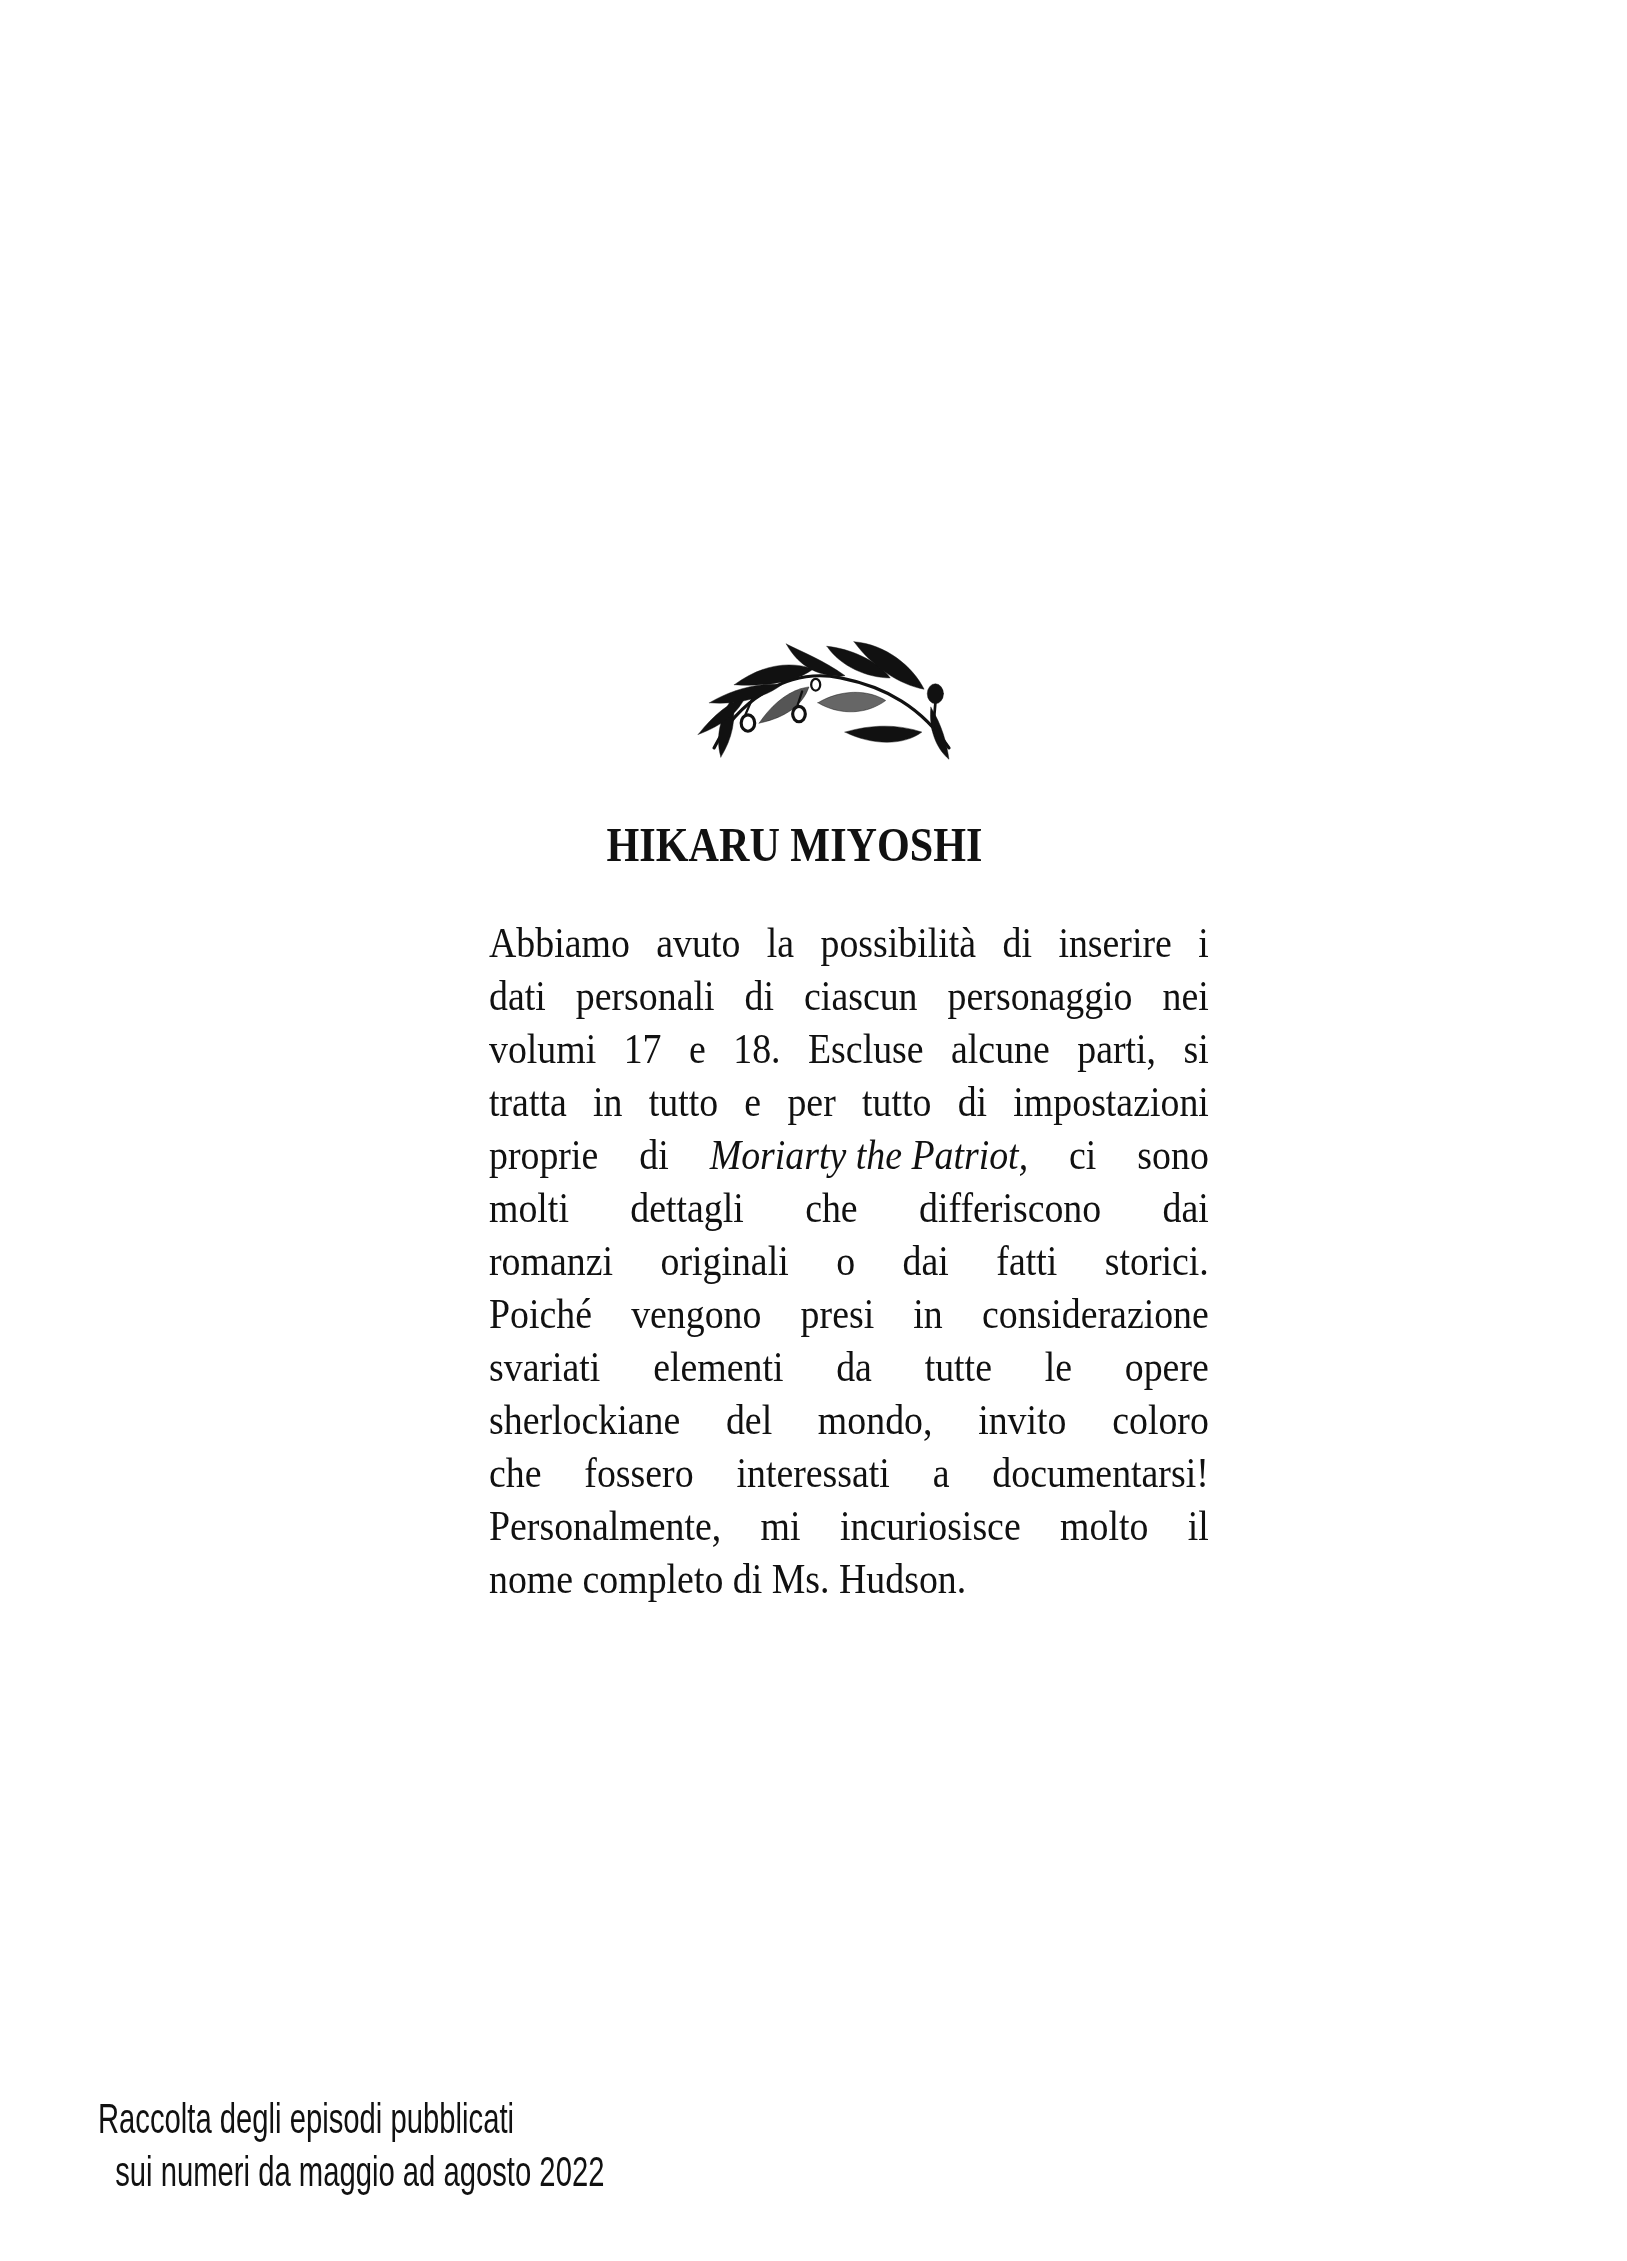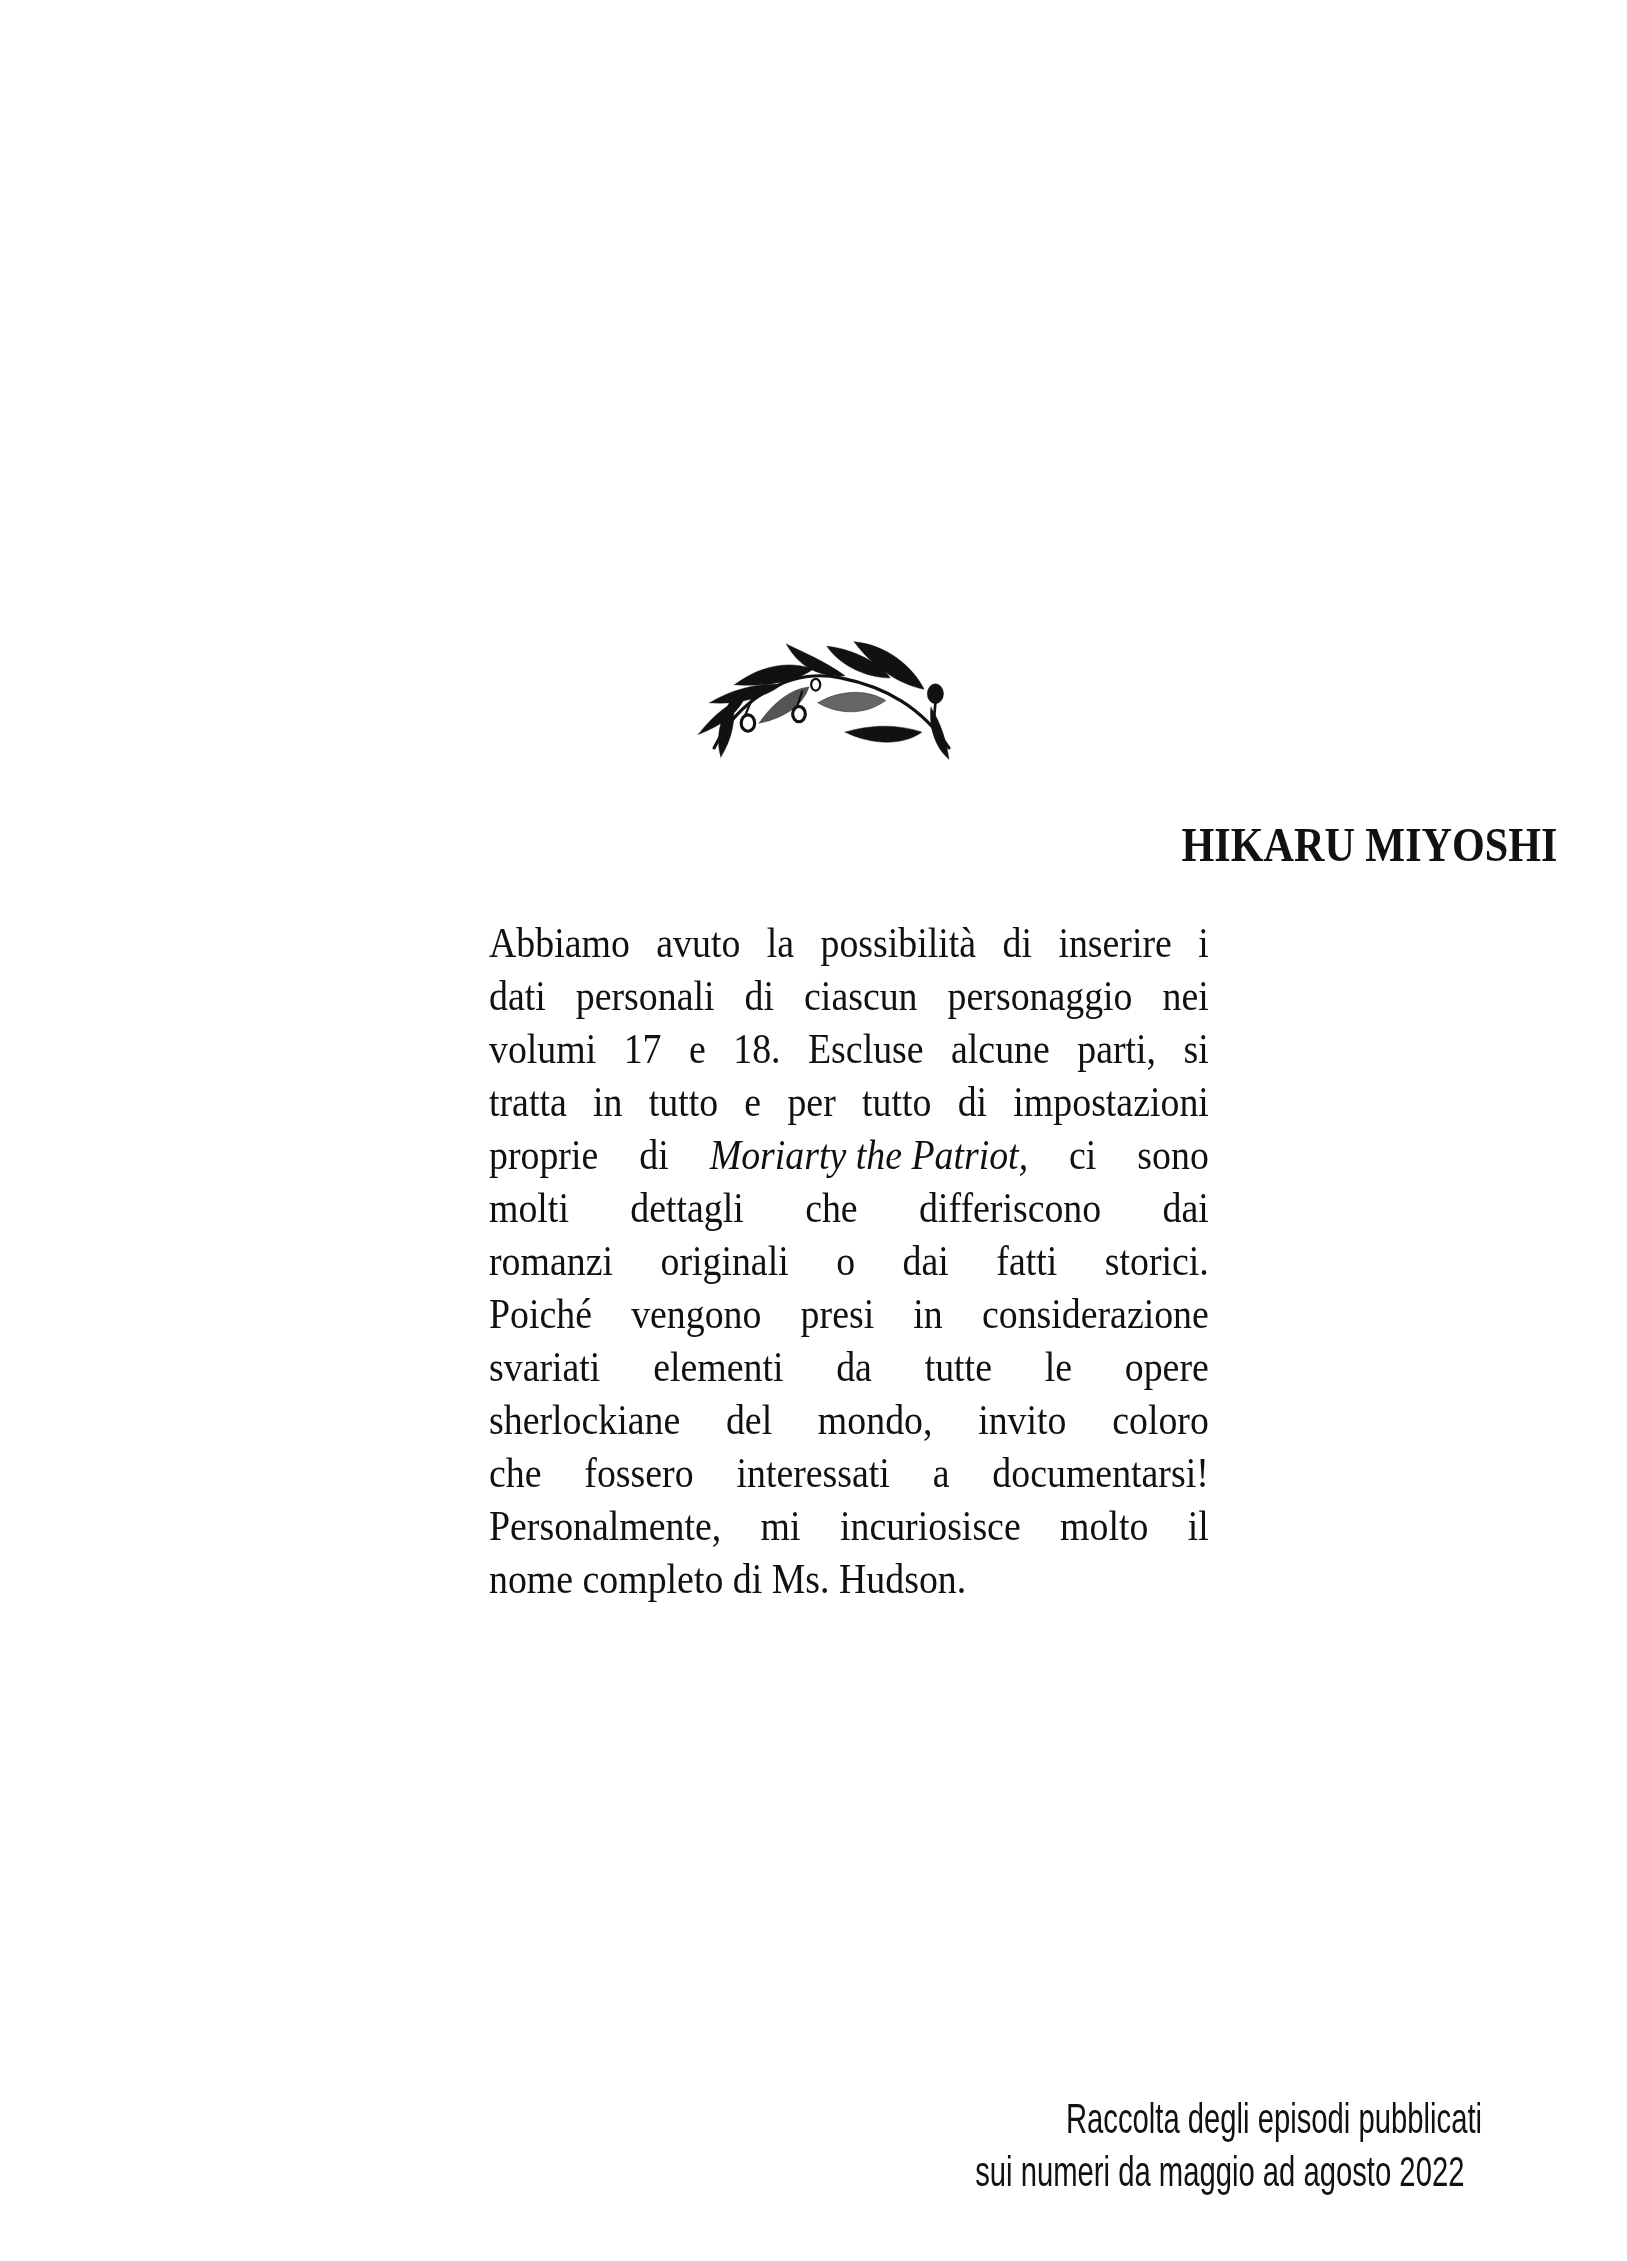--- a/index.html
+++ b/index.html
@@ -4,22 +4,22 @@
 <style>
   html, body { margin: 0; padding: 0; background: #ffffff; }
   body { width: 1628px; height: 2442px; position: relative; overflow: hidden; color: #111111; }
 
   .ornament {
     position: absolute; left: 696px; top: 635px; width: 271px; height: 131px;
   }
   .ornament svg { width: 100%; height: 100%; display: block; }
 
   .heading {
-    position: absolute; left: 16px; width: 1572px; top: 818px;
-    text-align: right;
+    position: absolute; left: 8px; width: 1572px; top: 818px;
+    text-align: center;
     font-family: "Liberation Serif", serif; font-weight: bold;
     font-size: 49px; line-height: 54px; letter-spacing: 0px;
   }
   .heading span {
     display: inline-block; transform: scaleX(0.86); transform-origin: center;
     white-space: nowrap;
   }
 
   .body-block {
     position: absolute; left: 489px; top: 916px;
@@ -30,21 +30,21 @@
   .line {
     display: flex; justify-content: space-between; align-items: baseline;
     height: 53px; line-height: 53px; white-space: nowrap;
   }
   .line.last { justify-content: flex-start; gap: 0.25em; }
   .line .w { display: inline-block; }
   .line .w.italic { font-style: italic; }
 
   .footer {
     position: absolute; left: 0; width: 1580px; top: 2092px;
-    text-align: right;
+    text-align: left;
     font-family: "Liberation Sans", sans-serif; font-size: 43px; line-height: 53px;
   }
   .footer .fline { display: block; white-space: nowrap; }
   .footer .fline > span.inner {
     display: inline-block; transform: scaleX(0.68); transform-origin: center;
   }
   .footer .ital { font-family: "Liberation Serif", serif; font-style: italic; letter-spacing: 1.8px; }
 </style>
 </head>
 <body>

